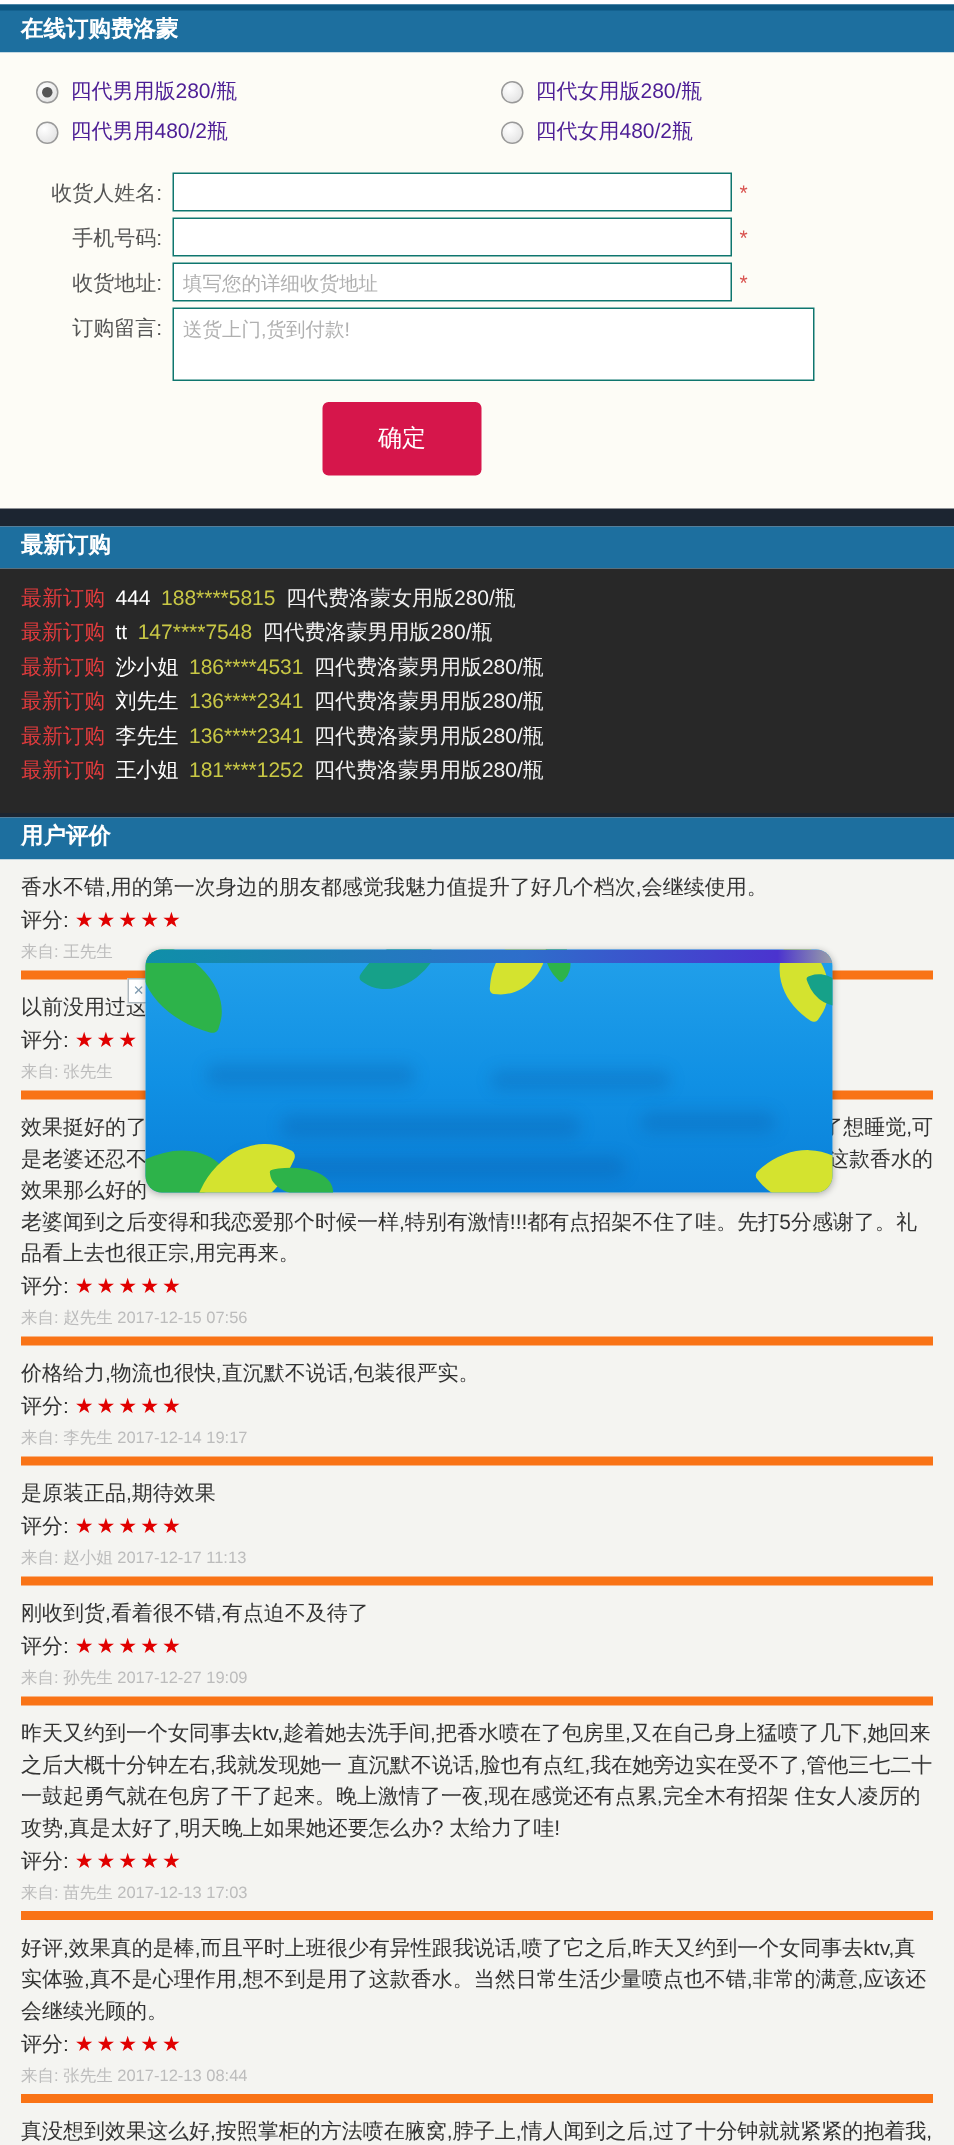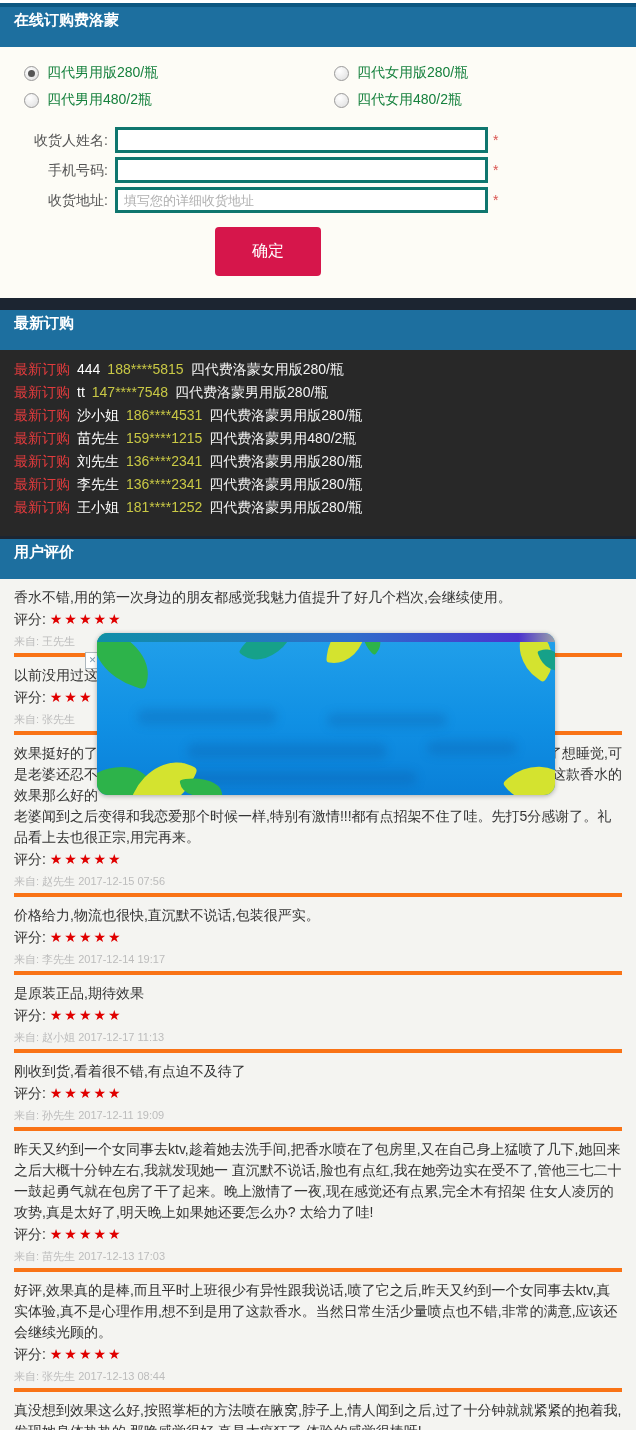--- a/index.html
+++ b/index.html
@@ -1,48 +1,48 @@
 <!DOCTYPE html>
 <html style="--header-bg: #1d6f9f; --header-top: #0d5781; --form-bg: #fdfcf6; --dark-strip: #1c2531; --orders-bg: #282828; --order-tag: #e23b3d; --order-phone: #c9c845; --star: #e00000; --button-bg: #d6164b; --required: #d9534f; --reviews-bg: #f4f4f1; --ad-blue-top: #22a0ea; --ad-blue-mid: #1090e4; --ad-blue-bottom: #0a80d8; --ad-bar-left: #0f8fa8; --ad-bar-mid: #2e6ecb; --ad-bar-right: #4b33cf; --leaf-green: #2db34a; --leaf-teal: #16a189; --leaf-yellow: #d4e32f;"><head>
 <meta charset="utf-8">
 <style>
   html,body{margin:0;padding:0;}
   body{background:#fff;font-family:"Liberation Sans","DejaVu Sans",sans-serif;}
   .page{position:relative;width:636px;height:1430px;overflow:hidden;background:#fff;}
 
-  .sec-head{color:#fff;font-size:15px;font-weight:bold;padding:4px 14px 18px;line-height:18px;background:var(--header-bg);}
+  .sec-head{color:#fff;font-size:15px;font-weight:bold;padding:4px 14px 6px;line-height:18px;background:var(--header-bg);}
   .sec-head.first{border-top:4px solid var(--header-top);margin-top:3px;}
 
   .form-wrap{background:var(--form-bg);padding-bottom:22px;}
   .radio-grid{display:grid;grid-template-columns:310px 1fr;row-gap:9px;padding:17px 0 0 24px;}
-  .radio-item{display:flex;align-items:center;font-size:14px;color:#15803d;cursor:pointer;}
+  .radio-item{display:flex;align-items:center;font-size:14px;color:#4c1d95;cursor:pointer;}
   .radio-dot{width:13px;height:13px;border-radius:50%;border:1px solid #999;background:radial-gradient(circle at 35% 30%,#fff,#ddd);margin-right:8px;position:relative;flex:none;}
   .radio-dot.sel::after{content:"";position:absolute;left:3px;top:3px;width:7px;height:7px;border-radius:50%;background:#555;}
 
   .form-rows{padding-top:18px;}
   .form-row{display:flex;align-items:flex-start;margin-bottom:4px;}
   .form-label{width:108px;text-align:right;font-size:14px;color:#555;margin-right:7px;line-height:26px;flex:none;}
-  .form-input{box-sizing:border-box;width:373px;height:26px;border:3px solid #0f766e;font-size:13px;padding:0 6px;color:#7f1d1d;background:#fff;outline:none;}
+  .form-input{box-sizing:border-box;width:373px;height:26px;border:1px solid #0f766e;font-size:13px;padding:0 6px;color:#7f1d1d;background:#fff;outline:none;}
   textarea.form-input{width:428px;height:49px;resize:none;padding:5px 6px;font-family:inherit;}
   .form-input::placeholder{color:#b0b0b0;}
   .req{color:var(--required);margin-left:5px;line-height:26px;font-size:14px;}
   .submit-btn{display:block;margin:14px 0 0 215px;width:106px;height:49px;background:var(--button-bg);color:#fff;border:none;border-radius:4px;font-size:16px;cursor:pointer;}
 
   .dark-strip{height:12px;background:var(--dark-strip);}
   .dark-strip.thin{height:3px;}
 
   .orders-wrap{background:var(--orders-bg);padding:8px 0 17px;}
   .order-row{padding:3px 14px;font-size:14px;line-height:17px;}
   .order-tag{color:var(--order-tag);margin-right:7px;}
   .order-name{color:#fff;margin-right:7px;}
   .order-phone{color:var(--order-phone);margin-right:7px;}
   .order-product{color:#f2f2f2;}
 
   .reviews-wrap{background:var(--reviews-bg);padding:0 14px;min-height:842px;box-sizing:border-box;}
-  .review{padding:8px 0 5px;border-bottom:4px solid #f97316;}
+  .review{padding:8px 0 5px;border-bottom:6px solid #f97316;}
   .review:last-child{border-bottom:none;}
   .review-text,.review-line{font-size:14px;color:#333;line-height:21px;}
   .review-line{display:flex;justify-content:space-between;}
   .review-rating{font-size:14px;color:#333;line-height:21px;margin-top:1px;}
   .stars{color:var(--star);letter-spacing:2px;font-size:14px;}
   .review-from{font-size:11px;color:#bcbcbc;margin-top:4px;line-height:14px;}
 
   .img-ph{position:absolute;left:85px;top:652px;width:13px;height:15px;border:1px solid #aeb8be;background:#fff;color:#7f9bb0;font-size:9px;line-height:15px;text-align:center;z-index:5;}
 
   .ad{position:absolute;left:97px;top:633px;width:458px;height:162px;border-radius:11px;overflow:hidden;z-index:10;cursor:pointer;
@@ -91,33 +91,36 @@
         <div class="form-row">
           <label class="form-label">手机号码:</label>
           <input class="form-input" style="">
           <span class="req">*</span>
         </div>
         <div class="form-row">
           <label class="form-label">收货地址:</label>
           <input class="form-input" placeholder="填写您的详细收货地址" style="">
           <span class="req">*</span>
         </div>
+        <div class="form-row">
+          <label class="form-label">订购留言:</label>
+          <textarea class="form-input" placeholder="送货上门,货到付款!" style=""></textarea>
+        </div>
       </div>
     <button class="submit-btn">确定</button>
   </div>
 
   <div class="dark-strip"></div>
   <div class="sec-head">
     <span>最新订购</span>
   </div>
   <div class="orders-wrap" id="orders-list">
       <div class="order-row"><span class="order-tag">最新订购</span><span class="order-name">444</span><span class="order-phone">188****5815</span><span class="order-product">四代费洛蒙女用版280/瓶</span></div>
       <div class="order-row"><span class="order-tag">最新订购</span><span class="order-name">tt</span><span class="order-phone">147****7548</span><span class="order-product">四代费洛蒙男用版280/瓶</span></div>
       <div class="order-row"><span class="order-tag">最新订购</span><span class="order-name">沙小姐</span><span class="order-phone">186****4531</span><span class="order-product">四代费洛蒙男用版280/瓶</span></div>
-      <div class="order-row"><span class="order-tag">最新订购</span><span class="order-name">苗先生</span><span class="order-phone">159****1215</span><span class="order-product">四代费洛蒙男用480/2瓶</span></div>
       <div class="order-row"><span class="order-tag">最新订购</span><span class="order-name">刘先生</span><span class="order-phone">136****2341</span><span class="order-product">四代费洛蒙男用版280/瓶</span></div>
       <div class="order-row"><span class="order-tag">最新订购</span><span class="order-name">李先生</span><span class="order-phone">136****2341</span><span class="order-product">四代费洛蒙男用版280/瓶</span></div>
       <div class="order-row"><span class="order-tag">最新订购</span><span class="order-name">王小姐</span><span class="order-phone">181****1252</span><span class="order-product">四代费洛蒙男用版280/瓶</span></div>
     </div>
 
   <div class="dark-strip thin"></div>
   <div class="sec-head">
     <span>用户评价</span>
   </div>
   <div class="reviews-wrap" id="reviews-list">
@@ -155,21 +158,21 @@
         <div class="review-from">来自: 李先生 2017-12-14 19:17</div>
       </div>
       <div class="review">
         <div class="review-text">是原装正品,期待效果</div>
         <div class="review-rating"><span>评分: </span><span class="stars">★★★★★</span></div>
         <div class="review-from">来自: 赵小姐 2017-12-17 11:13</div>
       </div>
       <div class="review">
         <div class="review-text">刚收到货,看着很不错,有点迫不及待了</div>
         <div class="review-rating"><span>评分: </span><span class="stars">★★★★★</span></div>
-        <div class="review-from">来自: 孙先生 2017-12-11 19:09</div>
+        <div class="review-from">来自: 孙先生 2017-12-27 19:09</div>
       </div>
       <div class="review">
         <div class="review-text">昨天又约到一个女同事去ktv,趁着她去洗手间,把香水喷在了包房里,又在自己身上猛喷了几下,她回来之后大概十分钟左右,我就发现她一 直沉默不说话,脸也有点红,我在她旁边实在受不了,管他三七二十一鼓起勇气就在包房了干了起来。晚上激情了一夜,现在感觉还有点累,完全木有招架 住女人凌厉的攻势,真是太好了,明天晚上如果她还要怎么办? 太给力了哇!</div>
         <div class="review-rating"><span>评分: </span><span class="stars">★★★★★</span></div>
         <div class="review-from">来自: 苗先生 2017-12-13 17:03</div>
       </div>
       <div class="review">
         <div class="review-text">好评,效果真的是棒,而且平时上班很少有异性跟我说话,喷了它之后,昨天又约到一个女同事去ktv,真实体验,真不是心理作用,想不到是用了这款香水。当然日常生活少量喷点也不错,非常的满意,应该还会继续光顾的。</div>
         <div class="review-rating"><span>评分: </span><span class="stars">★★★★★</span></div>
         <div class="review-from">来自: 张先生 2017-12-13 08:44</div>

